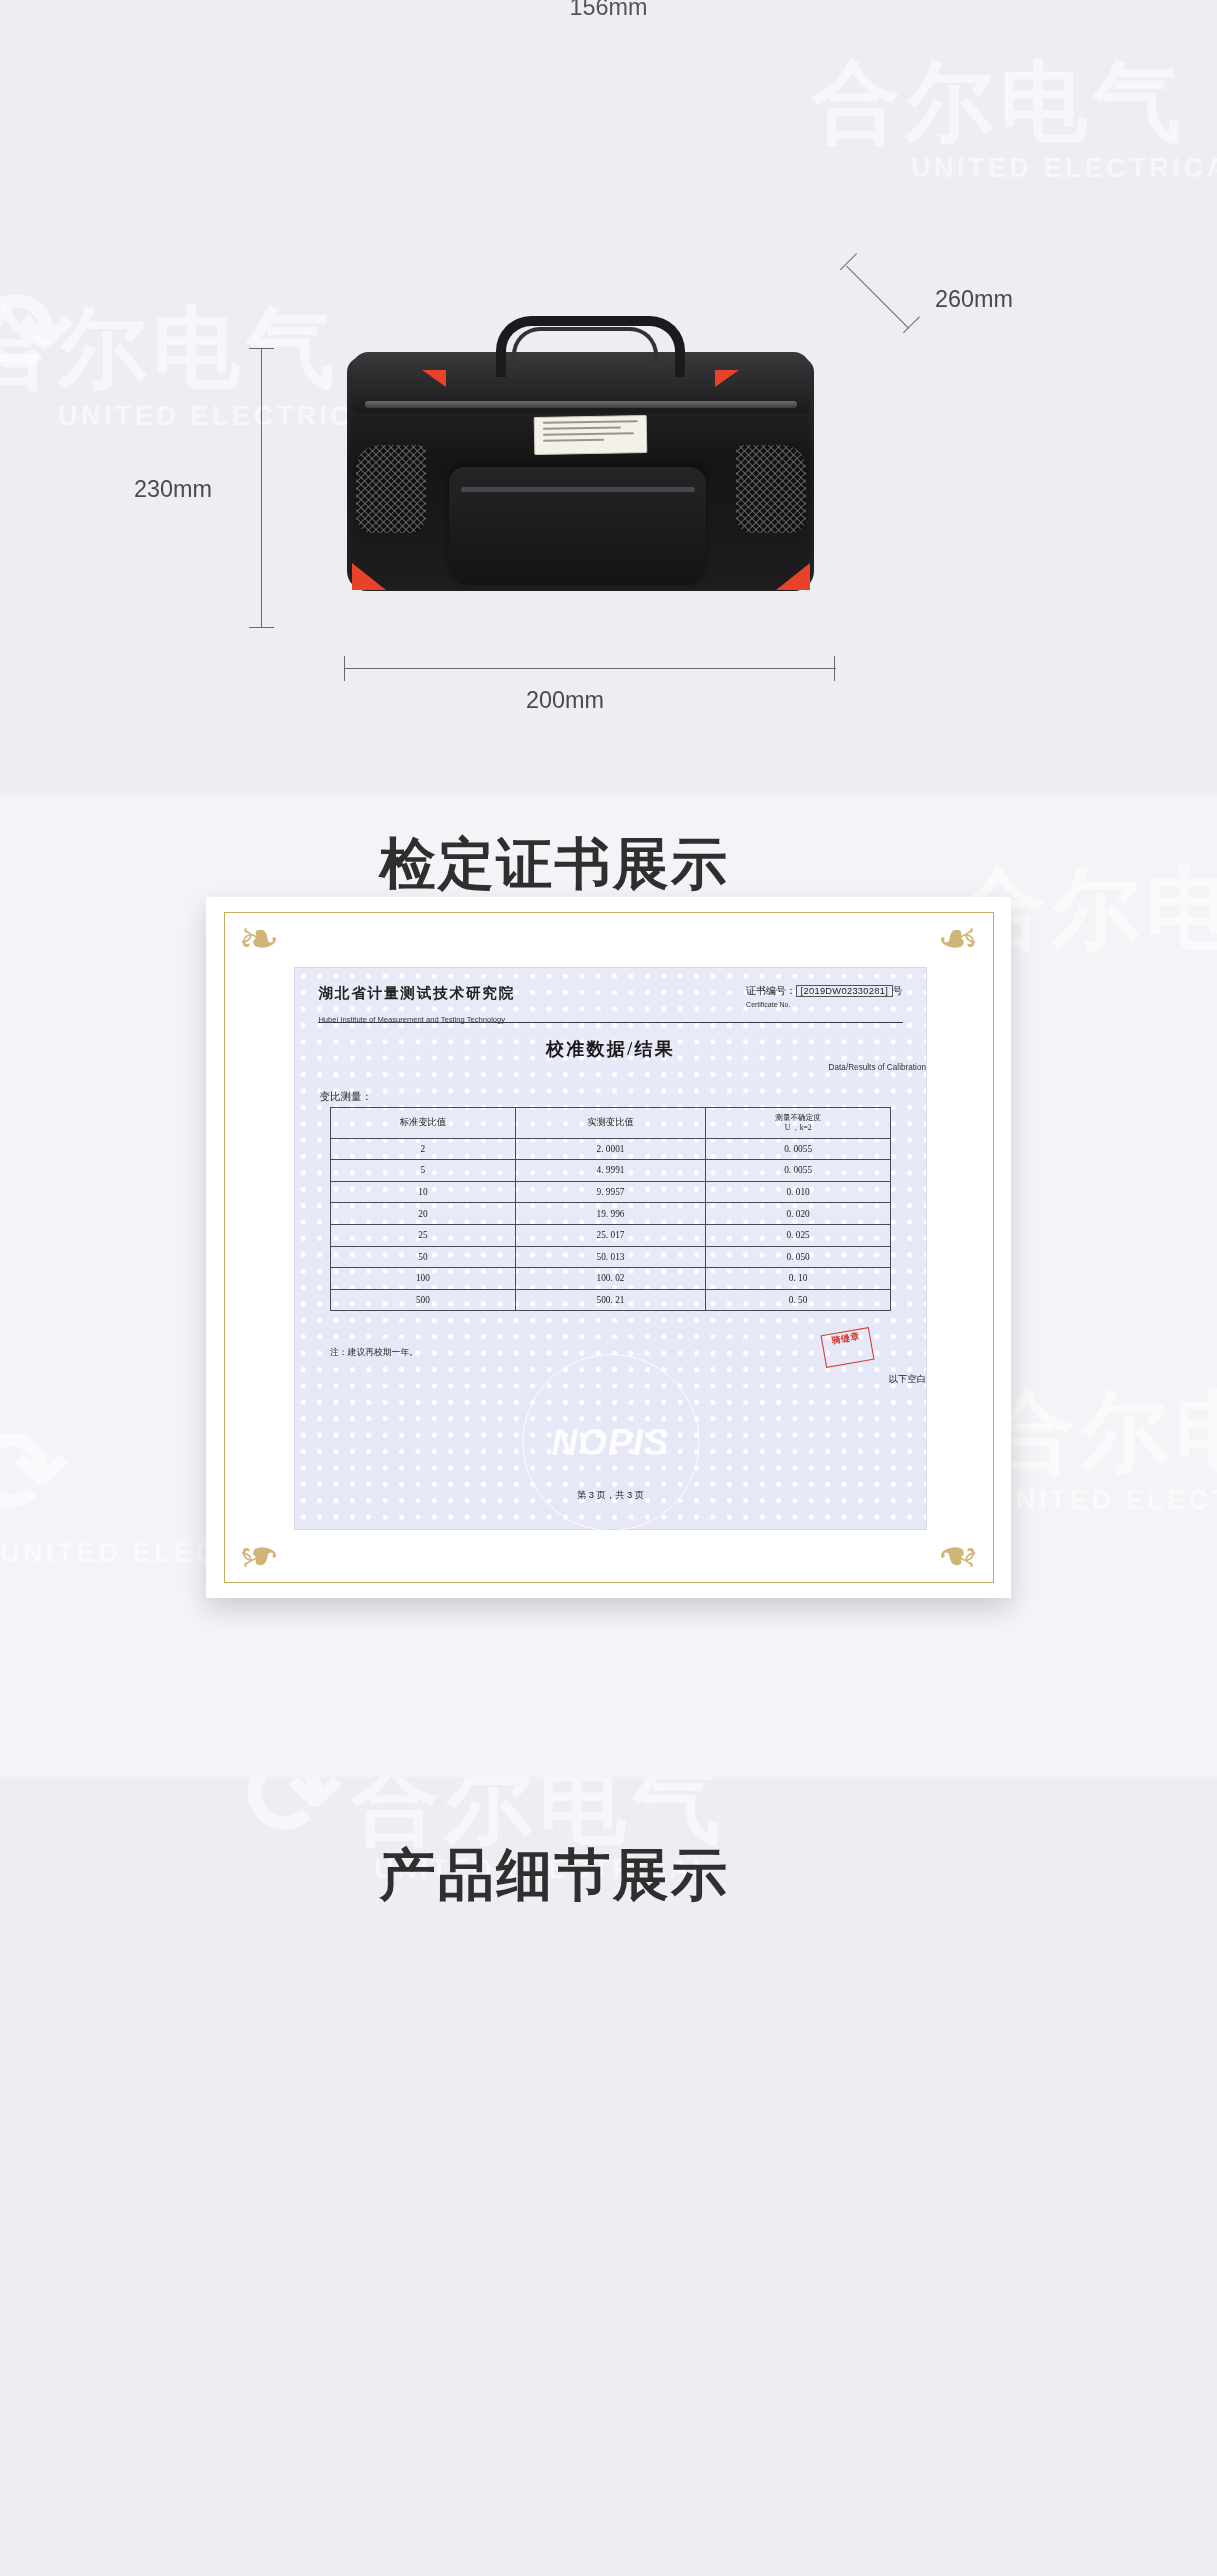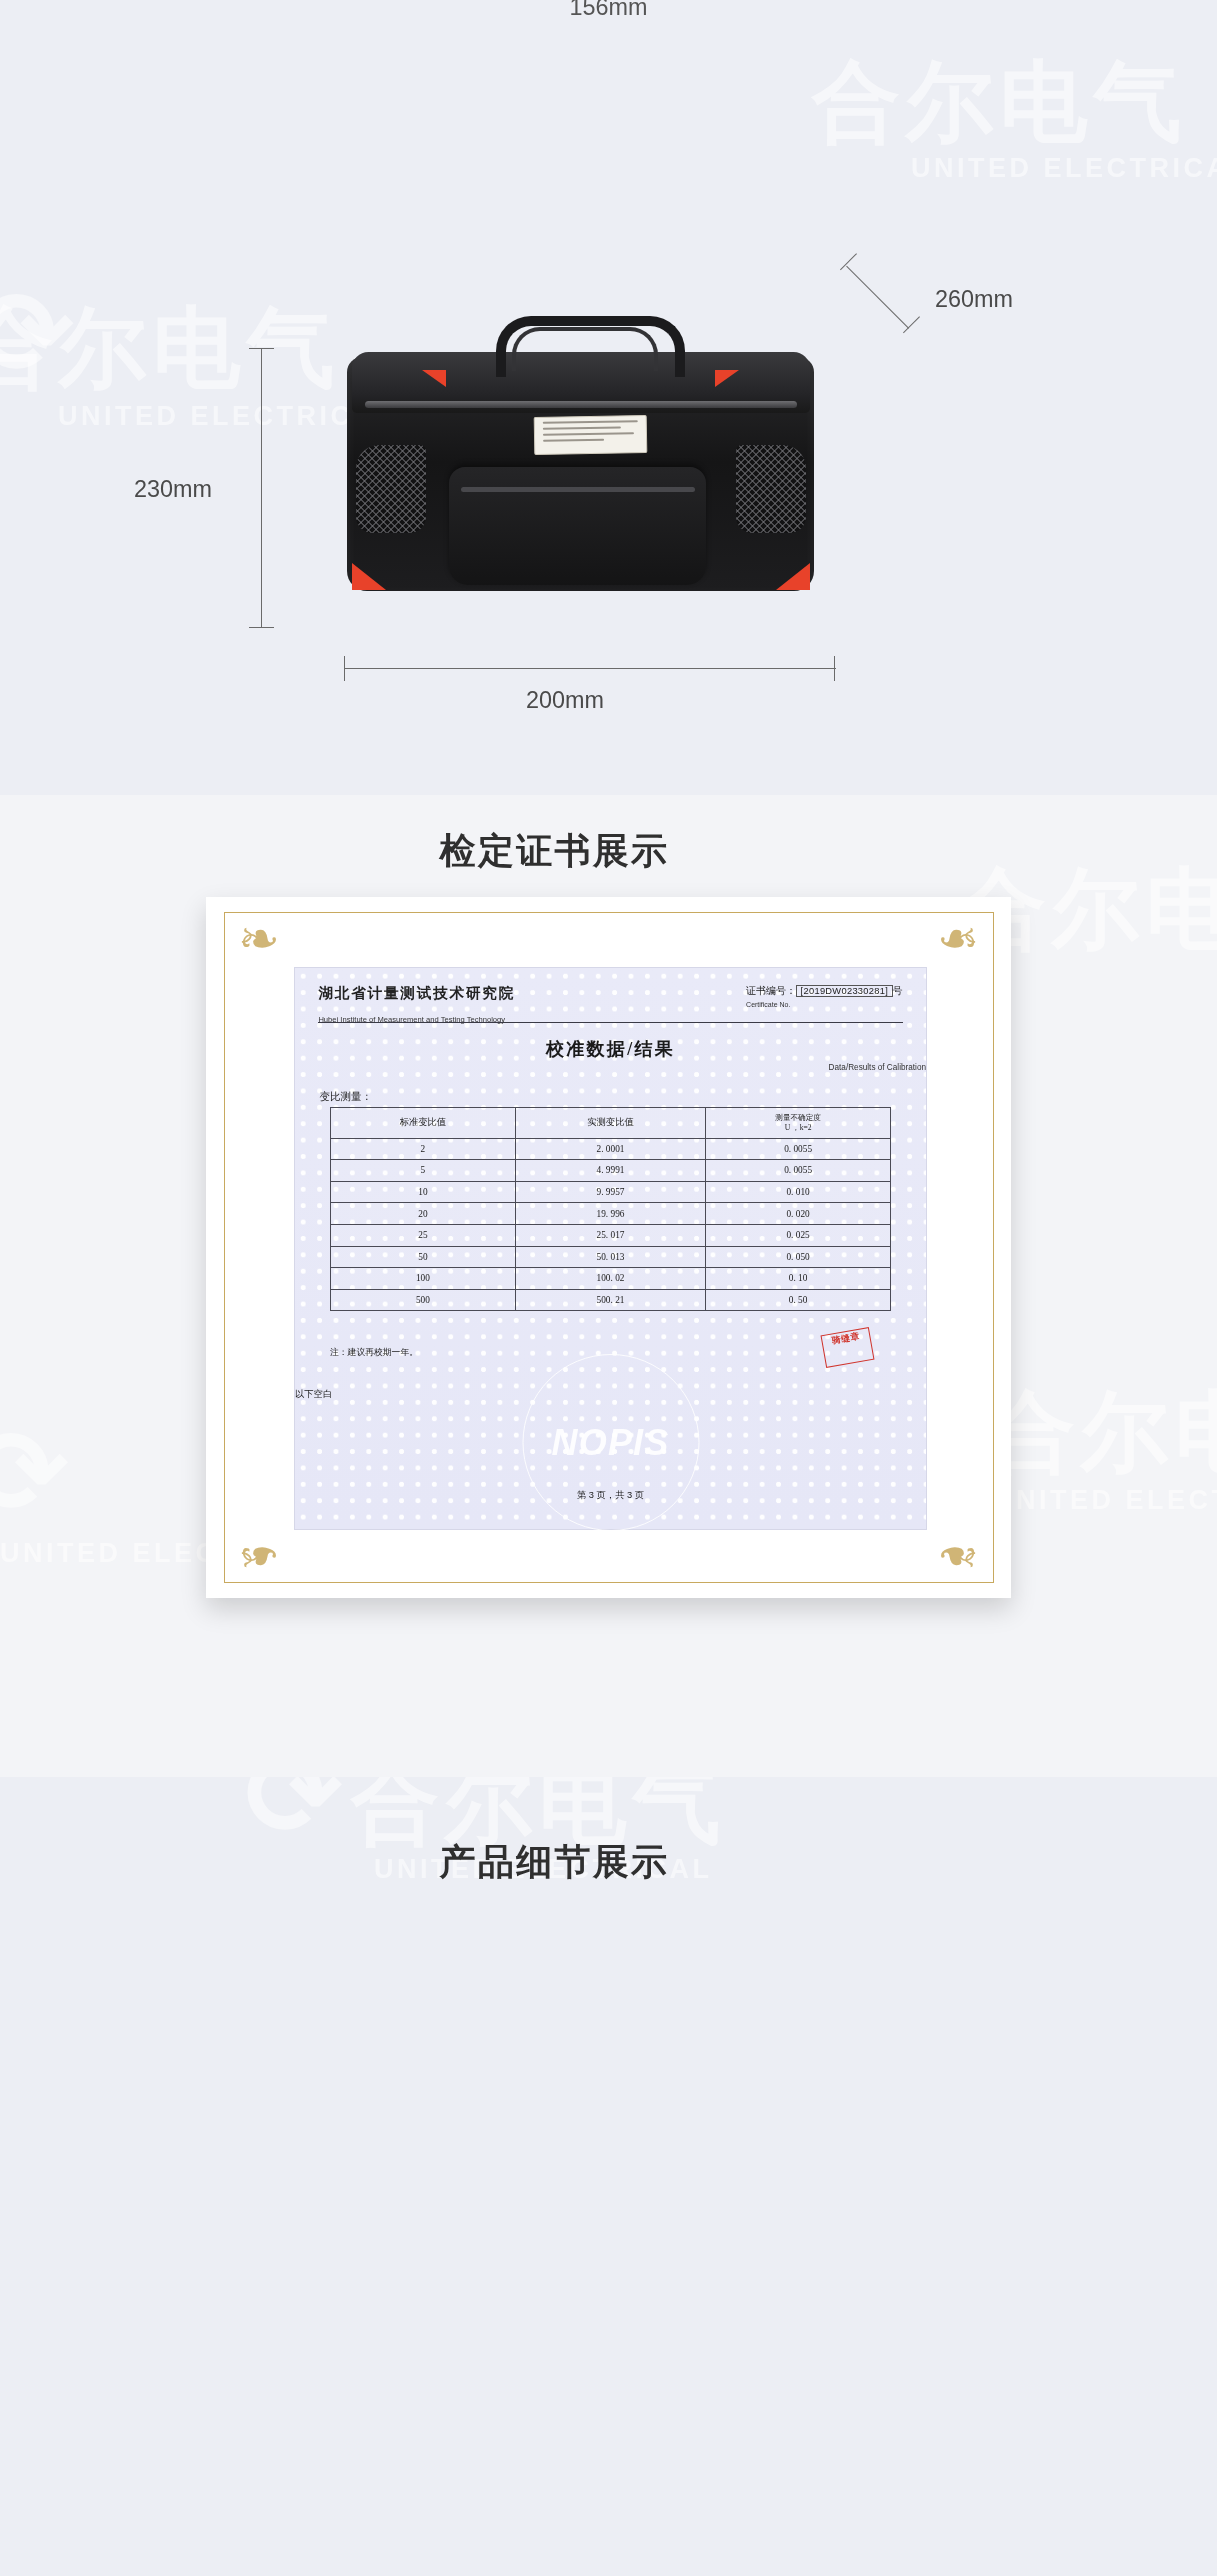--- a/index.html
+++ b/index.html
@@ -207,21 +207,21 @@
     position: relative;
     width: 1217px;
     height: 982px;
     background: #f3f4f7;
     overflow: hidden;
   }
   .sec-title {
     position: absolute;
     width: 1109px;
     text-align: center;
-    font-size: 36px;
+    font-size: 56px;
     font-weight: bold;
     color: #2f2f2f;
     letter-spacing: 2.3px;
     font-family: Liberation Mono, monospace;
   }
   .cert-shadow {
     position: absolute;
     left: 206px;
     top: 102px;
     width: 805px;
@@ -336,22 +336,22 @@
   .cert-table thead td { font-size: 9.3px; }
   .cert-table td.u-head { font-size: 7.6px; line-height: 1.25; }
   .cert-note {
     position: absolute;
     left: 35px; top: 379px;
     font-size: 8.8px;
     color: #1b1b1b;
   }
   .cert-blank {
     position: absolute;
-    left: 0; right: 0; top: 420px;
-    text-align: left;
+    left: 0; right: 0; top: 405px;
+    text-align: right;
     font-size: 9.3px;
     color: #1b1b1b;
   }
   .cert-stamp {
     position: absolute;
     right: 54px; top: 363px;
     width: 49px; height: 33px;
     border: 1.8px solid #d0342c;
     color: #d0342c;
     font-size: 8.8px;

